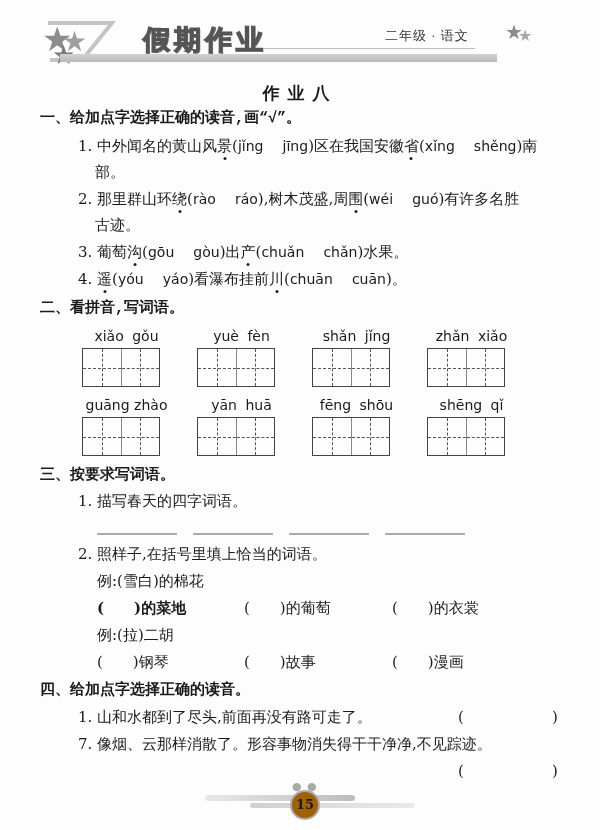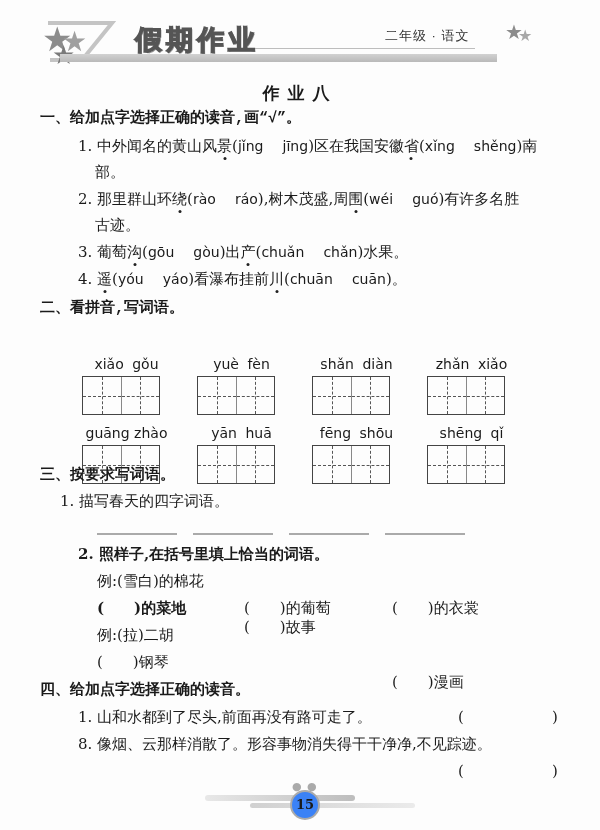--- a/index.html
+++ b/index.html
@@ -1,44 +1,44 @@
 <!DOCTYPE html>
 <html><head>
 <meta charset="utf-8">
 <style>
   html,body{margin:0;padding:0;}
   body{width:600px;height:830px;background:#fdfdfd;position:relative;overflow:hidden;
        font-family:"DejaVu Serif","Liberation Serif",serif;color:#1a1a1a;}
   .abs{position:absolute;}
   .hdr-bar{left:60px;top:54px;width:437px;height:8px;background:linear-gradient(#d2d2d2,#b9b9b9);}
   .hdr-line{left:235px;top:48px;width:240px;height:1px;background:#bdbdbd;}
-  .hdr-title{left:135px;top:22px;font-family:"DejaVu Sans",sans-serif;font-weight:bold;font-size:27px;
+  .hdr-title{left:143px;top:22px;font-family:"DejaVu Sans",sans-serif;font-weight:bold;font-size:27px;
        letter-spacing:4px;color:#fff;-webkit-text-stroke:1.3px #555;text-shadow:1px 1px 0 #999;}
-  .hdr-grade{left:385px;top:27px;font-family:Liberation Sans, sans-serif;font-size:13px;color:#333;letter-spacing:1px;}
+  .hdr-grade{left:385px;top:27px;font-family:Liberation Serif, serif;font-size:13px;color:#333;letter-spacing:1px;}
   .star{font-size:34px;color:#8c8c8c;line-height:1;}
   
   .hw-title{left:0;width:600px;top:82px;text-align:center;font-size:17px;font-weight:bold;letter-spacing:8px;}
   .sec{font-family:Liberation Mono, monospace;font-weight:bold;font-size:15px;left:40px;}
   .line{font-size:15px;white-space:nowrap;}
   .py{font-family:"DejaVu Sans",sans-serif;font-size:14px;}
   .dot{position:relative;}
   .dot::after{content:"";position:absolute;left:50%;bottom:-5px;width:3px;height:3px;background:#222;border-radius:50%;transform:translateX(-50%);}
   
-  .grp{position:absolute;width:89px;margin-top:28px;}
+  .grp{position:absolute;width:89px;}
   .grp .lbl{font-family:"DejaVu Sans",sans-serif;font-size:14px;text-align:center;height:20px;white-space:nowrap;word-spacing:4px;}
   .box{width:76px;height:37px;border:1px solid #444;display:flex;}
   .cell{flex:1;position:relative;border-right:1px solid #888;}
   .cell:last-child{border-right:none;}
   .cell::before{content:"";position:absolute;left:50%;top:0;bottom:0;border-left:1px dashed #555;}
   .cell::after{content:"";position:absolute;top:50%;left:0;right:0;border-top:1px dashed #555;}
   .ans-line{position:absolute;top:533px;width:80px;height:2px;background:#aaa;}
   
   .ft-bar1{left:205px;top:795px;width:150px;height:6px;background:linear-gradient(90deg,#e8e8e8,#bdbdbd);border-radius:3px;}
   .ft-bar2{left:250px;top:803px;width:165px;height:5px;background:linear-gradient(90deg,#d0d0d0,#ebebeb);border-radius:3px;}
-  .ft-circle{left:290px;top:790px;width:26px;height:26px;border-radius:50%;background:#3b82f6;border:2px solid #aaa;
+  .ft-circle{left:290px;top:790px;width:26px;height:26px;border-radius:50%;background:#a16207;border:2px solid #aaa;
        font-weight:bold;font-size:13px;text-align:center;line-height:26px;}
   .ft-dots{left:292px;top:780px;font-size:11px;color:#aaa;letter-spacing:1px;}
 </style>
 </head>
 <body>
 
 <div class="abs" style="left:0;top:0;width:600px;height:75px;">
   <svg class="abs" style="left:40px;top:20px;" width="80" height="45">
     <polyline points="8,3 72,3 42,40 10,40" fill="none" stroke="#c4c4c4" stroke-width="4"></polyline>
   </svg>
@@ -89,21 +89,21 @@
     </div>
 </div>
 <div class="grp" style="left:197px;top:328px;">
   <div class="lbl">yuè fèn</div>
   <div class="box">
       <div class="cell"></div>
       <div class="cell"></div>
     </div>
 </div>
 <div class="grp" style="left:312px;top:328px;">
-  <div class="lbl">shǎn diàn</div>
+  <div class="lbl">shǎn jǐng</div>
   <div class="box">
       <div class="cell"></div>
       <div class="cell"></div>
     </div>
 </div>
 <div class="grp" style="left:427px;top:328px;">
   <div class="lbl">zhǎn xiǎo</div>
   <div class="box">
       <div class="cell"></div>
       <div class="cell"></div>
@@ -133,40 +133,40 @@
 </div>
 <div class="grp" style="left:427px;top:397px;">
   <div class="lbl">shēng qǐ</div>
   <div class="box">
       <div class="cell"></div>
       <div class="cell"></div>
     </div>
 </div>
 
 <div class="abs sec" style="top:465px;">三、按要求写词语。</div>
-<div class="abs line" style="left:60px;top:492px;">1. 描写春天的四字词语。</div>
+<div class="abs line" style="left:78px;top:492px;">1. 描写春天的四字词语。</div>
 <div class="ans-line" style="left:97px;"></div>
 <div class="ans-line" style="left:193px;"></div>
 <div class="ans-line" style="left:289px;"></div>
 <div class="ans-line" style="left:385px;"></div>
 
-<div class="abs line" style="left:78px;top:545px;font-weight:bold;">2. 照样子,在括号里填上恰当的词语。</div>
+<div class="abs line" style="left:78px;top:545px;">2. 照样子,在括号里填上恰当的词语。</div>
 <div class="abs line" style="left:97px;top:572px;">例:(雪白)的棉花</div>
 <div class="abs line" style="left:97px;top:599px;font-weight:bold;">(　　)的菜地</div>
 <div class="abs line" style="left:244px;top:599px;">(　　)的葡萄</div>
 <div class="abs line" style="left:392px;top:599px;">(　　)的衣裳</div>
 <div class="abs line" style="left:97px;top:626px;">例:(拉)二胡</div>
 <div class="abs line" style="left:97px;top:653px;">(　　)钢琴</div>
-<div class="abs line" style="left:244px;top:618px;">(　　)故事</div>
-<div class="abs line" style="left:392px;top:653px;margin-top:20px;">(　　)漫画</div>
+<div class="abs line" style="left:244px;top:653px;">(　　)故事</div>
+<div class="abs line" style="left:392px;top:653px;">(　　)漫画</div>
 
 <div class="abs sec" style="top:680px;">四、给加点字选择正确的读音。</div>
 <div class="abs line" style="left:78px;top:708px;">1. 山和水都到了尽头,前面再没有路可走了。</div>
 <div class="abs line" style="left:458px;top:708px;">(</div>
 <div class="abs line" style="left:552px;top:708px;">)</div>
-<div class="abs line" style="left:78px;top:735px;">8. 像烟、云那样消散了。形容事物消失得干干净净,不见踪迹。</div>
+<div class="abs line" style="left:78px;top:735px;">7. 像烟、云那样消散了。形容事物消失得干干净净,不见踪迹。</div>
 <div class="abs line" style="left:458px;top:762px;">(</div>
 <div class="abs line" style="left:552px;top:762px;">)</div>
 
 <div class="abs ft-bar1"></div>
 <div class="abs ft-bar2"></div>
 <div class="abs ft-dots">● ●</div>
 <div class="abs ft-circle">15</div>
 
 </body></html>

